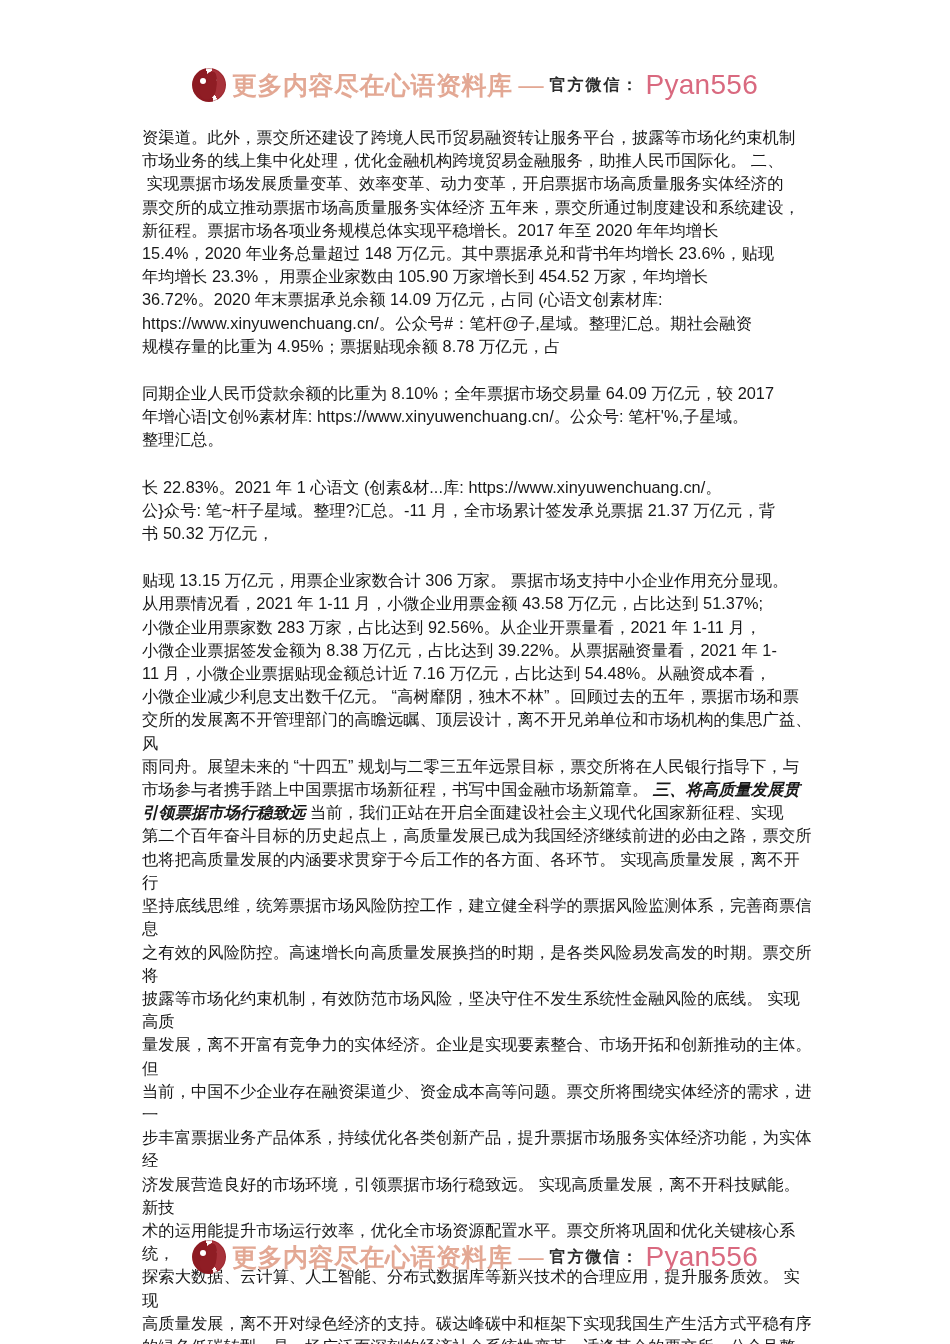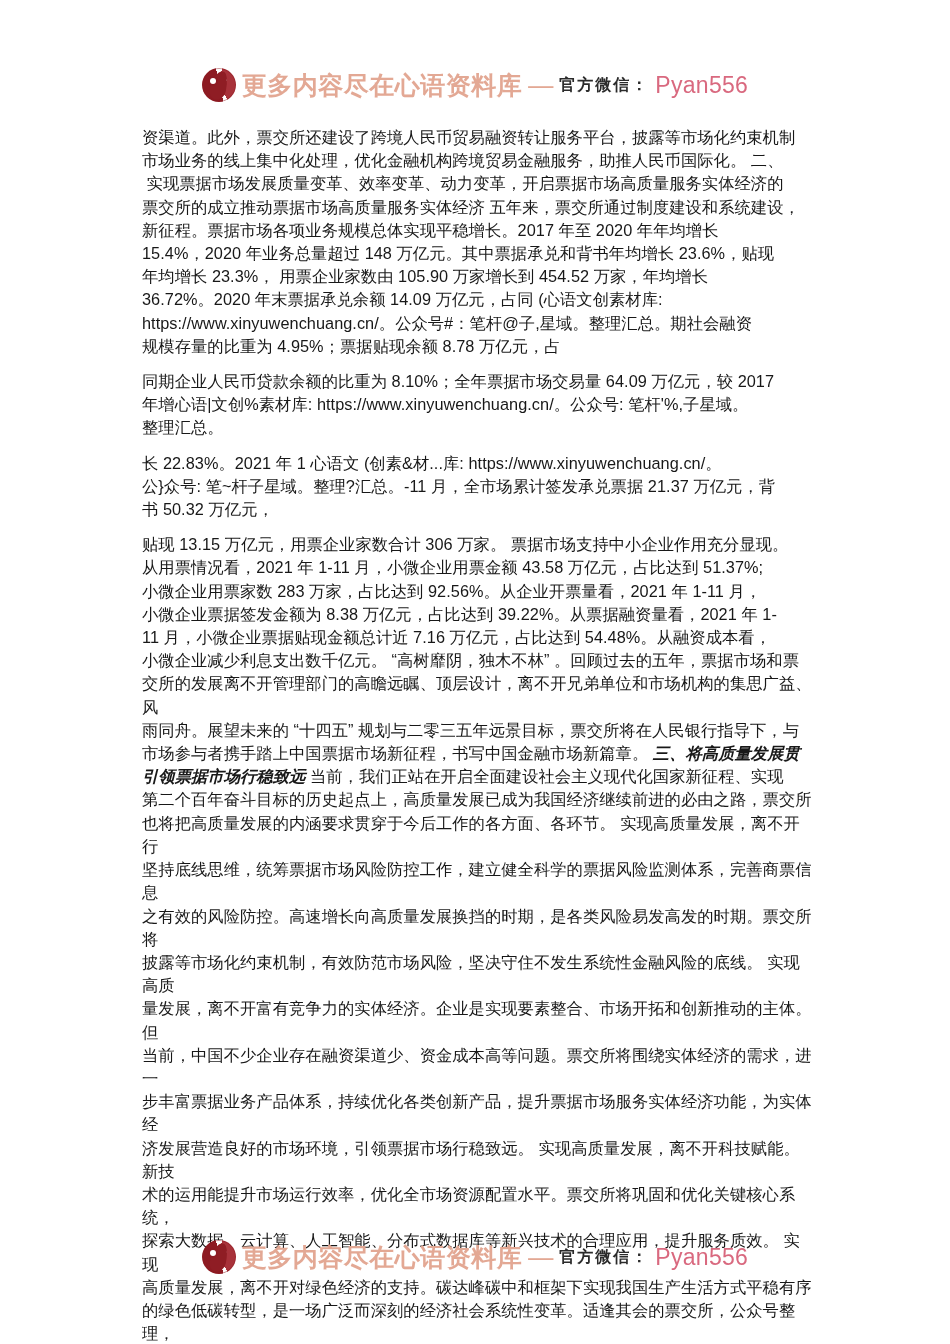--- a/index.html
+++ b/index.html
@@ -86,34 +86,34 @@
   }
   .wm-label {
     font-family: "Liberation Serif", "DejaVu Serif", serif;
     font-size: 16px;
     font-weight: 700;
     letter-spacing: 2px;
     color: #2b2b2b;
   }
   .wm-id {
     font-family: "Liberation Sans", "DejaVu Sans", sans-serif;
-    font-size: 23px;
+    font-size: 28px;
     font-weight: 400;
     letter-spacing: 0.3px;
     color: #d9697f;
   }
 
   
   .doc-body {
     position: absolute;
     left: 142px;
     top: 126px;
     width: 672px;
   }
-  .gap-before { margin-top: 12px; }
+  .gap-before { margin-top: 24px; }
 
   .line {
     font-size: 16.3px;
     line-height: 23.2px;
     color: #181818;
     letter-spacing: 0.05px;
     white-space: pre-wrap;
     word-break: break-all;
   }
   .line.bold-run b { font-weight: 700; }

